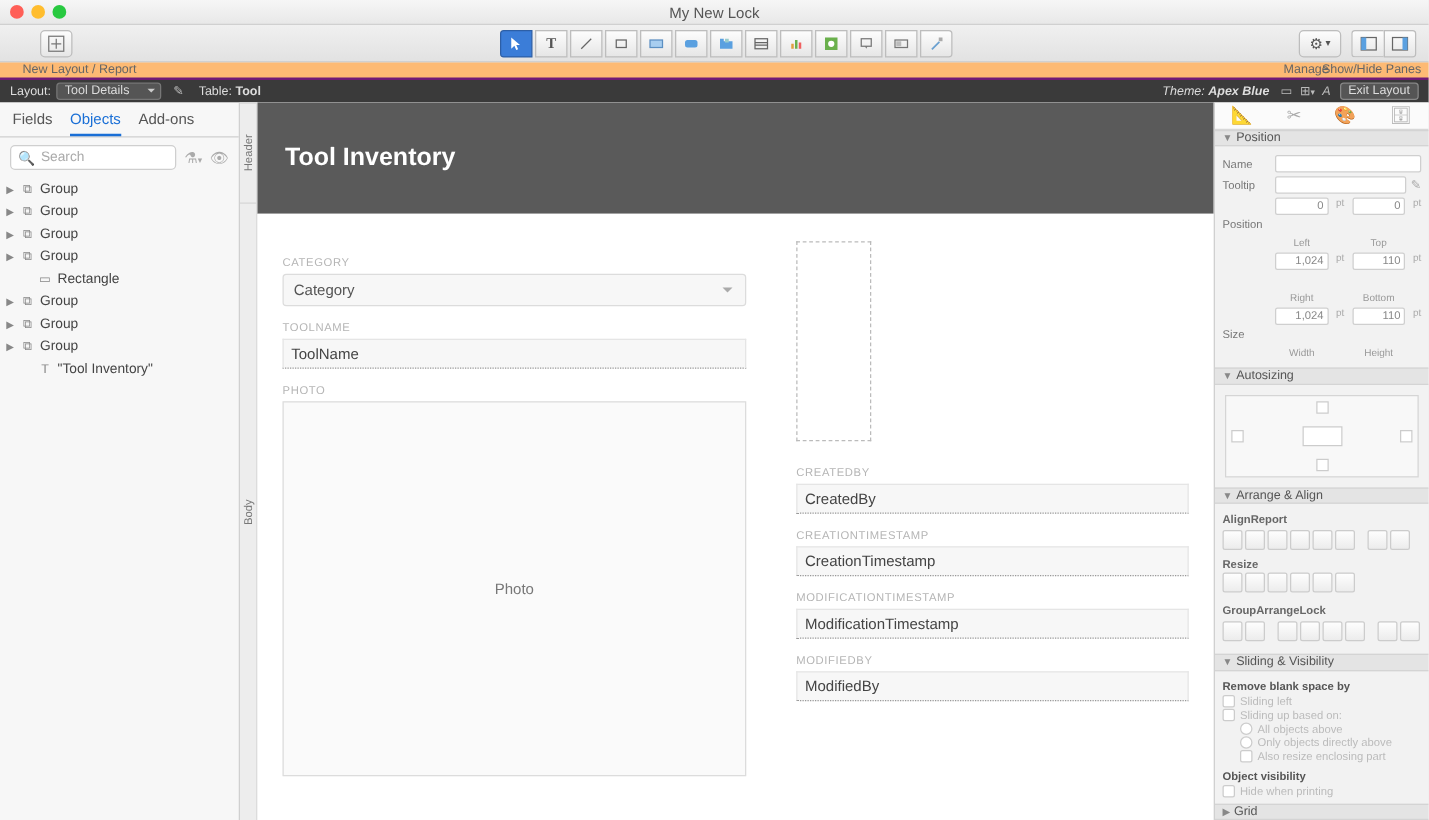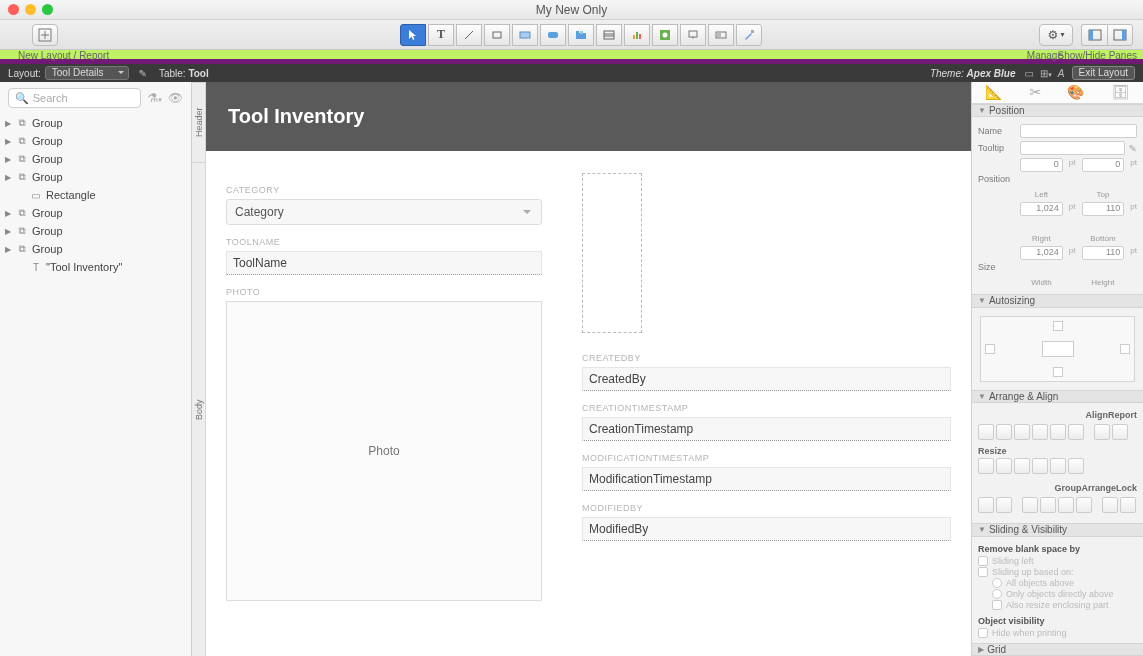--- a/index.html
+++ b/index.html
@@ -19,21 +19,21 @@
 .tool-group .tool-btn { border-radius: 0; }
 .tool-group .tool-btn:first-child { border-radius: 3px 0 0 3px; }
 .tool-group .tool-btn:last-child { border-radius: 0 3px 3px 0; }
 .tool-group .tool-btn.active { background: #3b7dd8; color: #fff; border-color: #2d5fa6; }
 .right-tools { position: absolute; right: 10px; display: flex; gap: 8px; align-items: center; }
 .right-tools .pair { display: flex; }
 .right-tools .pair .tool-btn:first-child { border-radius: 3px 0 0 3px; border-right: none; }
 .right-tools .pair .tool-btn:last-child { border-radius: 0 3px 3px 0; }
 
 
-.sublabels { height: 14px; background: #bef264; display: flex; align-items: flex-start; font-size: 10px; color: #666; padding: 0 10px; position: relative; border-bottom: 5px solid #701a75; }
+.sublabels { height: 14px; background: #fdba74; display: flex; align-items: flex-start; font-size: 10px; color: #666; padding: 0 10px; position: relative; border-bottom: 2px solid #701a75; }
 .sublabels .lbl-left { position: absolute; left: 18px; }
 .sublabels .lbl-center { position: absolute; left: 0; right: 0; text-align: center; }
 .sublabels .lbl-r1 { position: absolute; right: 80px; }
 .sublabels .lbl-r2 { position: absolute; right: 6px; }
 
 
 .layoutbar { height: 18px; background: #3a3a3a; color: #ddd; display: flex; align-items: center; padding: 0 8px; font-size: 10px; }
 .layoutbar .sel { background: #555; border: 1px solid #777; border-radius: 3px; padding: 0 24px 0 6px; margin: 0 4px; position: relative; height: 14px; line-height: 12px; }
 .layoutbar .sel:after { content: ""; position: absolute; right: 4px; top: 4px; border: 3px solid transparent; border-top-color: #ccc; }
 .layoutbar .pencil { margin-left: 6px; color: #bbb; }
@@ -63,24 +63,24 @@
 .tree-row.indent1 { padding-left: 14px; }
 
 
 .canvas { flex: 1; background: #fff; display: flex; }
 .partlabels { width: 14px; background: #ededed; border-right: 1px solid #d6d6d6; display: flex; flex-direction: column; }
 .partlabels .part { flex: 0 0 auto; display: flex; align-items: center; justify-content: center; font-size: 9px; color: #777; writing-mode: vertical-rl; transform: rotate(180deg); border-bottom: 1px solid #d6d6d6; }
 .partlabels .hpart { height: 80px; }
 .partlabels .bpart { flex: 1; }
 
 .page { flex: 1; display: flex; flex-direction: column; }
-.page-header { height: 69px; background: #5a5a5a; display: flex; align-items: center; padding-left: 22px; }
+.page-header { height: 89px; background: #5a5a5a; display: flex; align-items: center; padding-left: 22px; }
 .page-header h1 { color: #fff; font-size: 20px; font-weight: 600; }
 .page-body { flex: 1; background: #fff; padding: 22px 20px; display: flex; gap: 40px; }
-.colL { width: 316px; }
+.colL { width: 371px; }
 .colR { flex: 1; }
 
 .fieldlabel { font-size: 9px; letter-spacing: 0.5px; color: #b5b5b5; margin: 12px 0 4px; text-transform: uppercase; }
 .fieldbox { border: 1px solid #dcdcdc; border-radius: 3px; background: #f7f7f7; height: 26px; display: flex; align-items: center; padding: 0 8px; font-size: 12px; color: #555; position: relative; }
 .fieldbox.select:after { content: ""; position: absolute; right: 10px; top: 10px; border: 4px solid transparent; border-top-color: #aaa; }
 .fieldline { border-bottom: 1px dotted #999; background: #f7f7f7; border-top: 1px solid #e5e5e5; border-left: 1px solid #e5e5e5; border-right: 1px solid #e5e5e5; height: 24px; display: flex; align-items: center; padding: 0 6px; font-size: 12px; color: #444; }
 .photobox { border: 1px solid #dcdcdc; background: #fafafa; height: 300px; display: flex; align-items: center; justify-content: center; color: #777; font-size: 12px; }
 .dashed { border: 1px dashed #bbb; width: 60px; height: 160px; margin-bottom: 20px; }
 
 
@@ -105,32 +105,32 @@
 .autosizing-box .anch.b { bottom: 4px; left: calc(50% - 5px); }
 .autosizing-box .anch.l { left: 4px; top: calc(50% - 5px); }
 .autosizing-box .anch.r { right: 4px; top: calc(50% - 5px); }
 .btnrow { display: flex; gap: 2px; margin: 2px 0 6px; }
 .btnrow .sq { width: 16px; height: 16px; border: 1px solid #ccc; background: linear-gradient(#fefefe,#ececec); border-radius: 2px; }
 .isubhead { font-size: 9px; color: #666; font-weight: bold; margin: 3px 0 2px; }
 .cb-row { display: flex; align-items: center; gap: 4px; margin: 1px 0; font-size: 9px; color: #bbb; }
 .cb-row .cb { width: 10px; height: 10px; border: 1px solid #ccc; background: #fff; border-radius: 2px; flex-shrink: 0; }
 .cb-row .rd { width: 10px; height: 10px; border: 1px solid #ccc; background: #fff; border-radius: 50%; flex-shrink: 0; }
 .cb-row.indent { padding-left: 14px; }
-.arr-row { display: flex; justify-content: flex-end; margin-bottom: 1px; }
+.arr-row { display: flex; justify-content: flex-start; margin-bottom: 1px; }
 </style>
 </head>
 <body>
 
 <div class="titlebar">
   <div class="traffic">
     <div class="tl-dot tl-red"></div>
     <div class="tl-dot tl-yel"></div>
     <div class="tl-dot tl-grn"></div>
   </div>
-  <div class="title-text">My New Only</div>
+  <div class="title-text">My New Lock</div>
 </div>
 
 <div class="toolbar">
   <div style="display:flex;flex-direction:column;align-items:center;margin-left:22px">
     <div class="tool-btn">
       <svg width="14" height="14" viewBox="0 0 14 14">
           <rect x="1" y="1" width="12" height="12" fill="none" stroke="#777" stroke-width="1"></rect>
           <line x1="7" y1="3" x2="7" y2="11" stroke="#777"></line>
           <line x1="3" y1="7" x2="11" y2="7" stroke="#777"></line>
         </svg>
@@ -248,20 +248,25 @@
   <span class="theme"><span>Theme:</span> <b>Apex Blue</b></span>
   <span class="ico">▭</span>
   <span class="ico">⊞<span style="font-size:7px">▾</span></span>
   <span class="ico" style="font-style:italic">A</span>
   <div class="exit"><span>Exit Layout</span></div>
 </div>
 
 <div class="main">
 
   <div class="leftpanel">
+    <div class="tabs">
+      <div class="tab">Fields</div>
+      <div class="tab active">Objects</div>
+      <div class="tab">Add-ons</div>
+    </div>
     <div class="searchrow">
       <div class="search">
         <span class="mag">🔍</span>
         <span style="color:#aaa">Search</span>
       </div>
       <span class="filter-ico">⚗<span style="font-size:7px">▾</span></span>
       <span class="eye-ico">👁</span>
     </div>
     <div class="tree" id="tree">
         <div class="tree-row">

